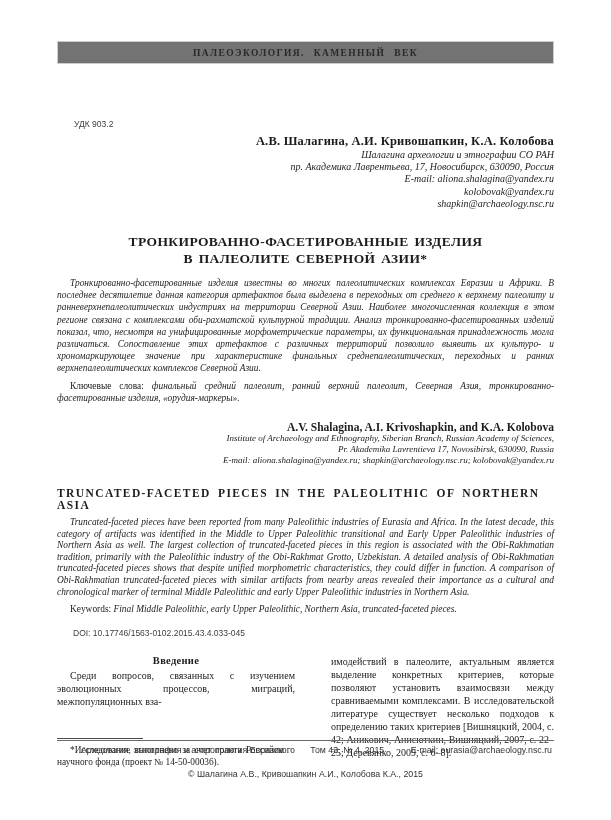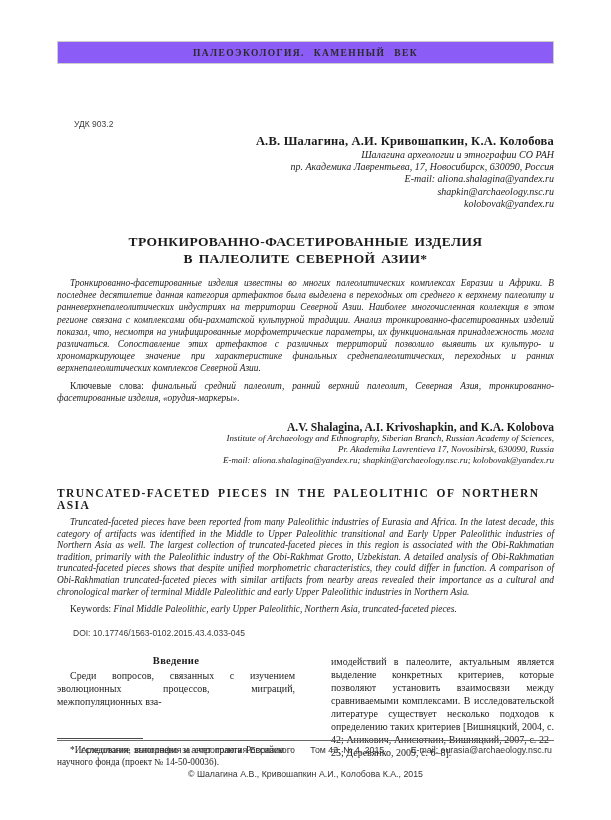--- a/index.html
+++ b/index.html
@@ -12,21 +12,21 @@
     overflow: hidden;
   }
   .page {
     position: relative;
     width: 611px; height: 820px;
     padding: 41px 57px 0 57px;
   }
   
   .rubric-bar {
     width: 100%; height: 23px;
-    background: #8b5cf6;
+    background: #737373;
     border: 1px solid #cccccc;
     display: flex; align-items: center; justify-content: center;
   }
   .rubric-bar span {
     font-size: 9.5px; font-weight: 600; color: #2a2a2a;
     letter-spacing: 1.4px; word-spacing: 5px;
   }
   
   .udk {
     margin: 55px 0 0 17px;
@@ -121,22 +121,22 @@
     <span>ПАЛЕОЭКОЛОГИЯ. КАМЕННЫЙ ВЕК</span>
   </div>
 
   <div class="udk">УДК 903.2</div>
 
   <div class="authors-ru">
     <div class="names">А.В. Шалагина, А.И. Кривошапкин, К.А. Колобова</div>
     <div class="aff">Шалагина археологии и этнографии СО РАН</div>
     <div class="aff">пр. Академика Лаврентьева, 17, Новосибирск, 630090, Россия</div>
     <div class="aff">E-mail: aliona.shalagina@yandex.ru</div>
+    <div class="aff">kolobovak@yandex.ru</div>
     <div class="aff">shapkin@archaeology.nsc.ru</div>
-    <div class="aff">kolobovak@yandex.ru</div>
   </div>
 
   <h1 class="title-ru" lang="ru">
     <span>ТРОНКИРОВАННО-ФАСЕТИРОВАННЫЕ ИЗДЕЛИЯ</span><br>
     <span>В ПАЛЕОЛИТЕ СЕВЕРНОЙ АЗИИ*</span>
   </h1>
 
   <p class="abstract" lang="ru">Тронкированно-фасетированные изделия известны во многих палеолитических комплексах Евразии и Африки. В последнее десятилетие данная категория артефактов была выделена в переходных от среднего к верхнему палеолиту и ранневерхнепалеолитических индустриях на территории Северной Азии. Наиболее многочисленная коллекция в этом регионе связана с комплексами оби-рахматской культурной традиции. Анализ тронкированно-фасетированных изделий показал, что, несмотря на унифицированные морфометрические параметры, их функциональная принадлежность могла различаться. Сопоставление этих артефактов с различных территорий позволило выявить их культуро- и хрономаркирующее значение при характеристике финальных среднепалеолитических, переходных и ранних верхнепалеолитических комплексов Северной Азии.</p>
 
   <p class="keywords" lang="ru"><span class="kw-label">Ключевые слова:</span><span class="kw-text"> финальный средний палеолит, ранний верхний палеолит, Северная Азия, тронкированно-фасетированные изделия, «орудия-маркеры».</span></p>

